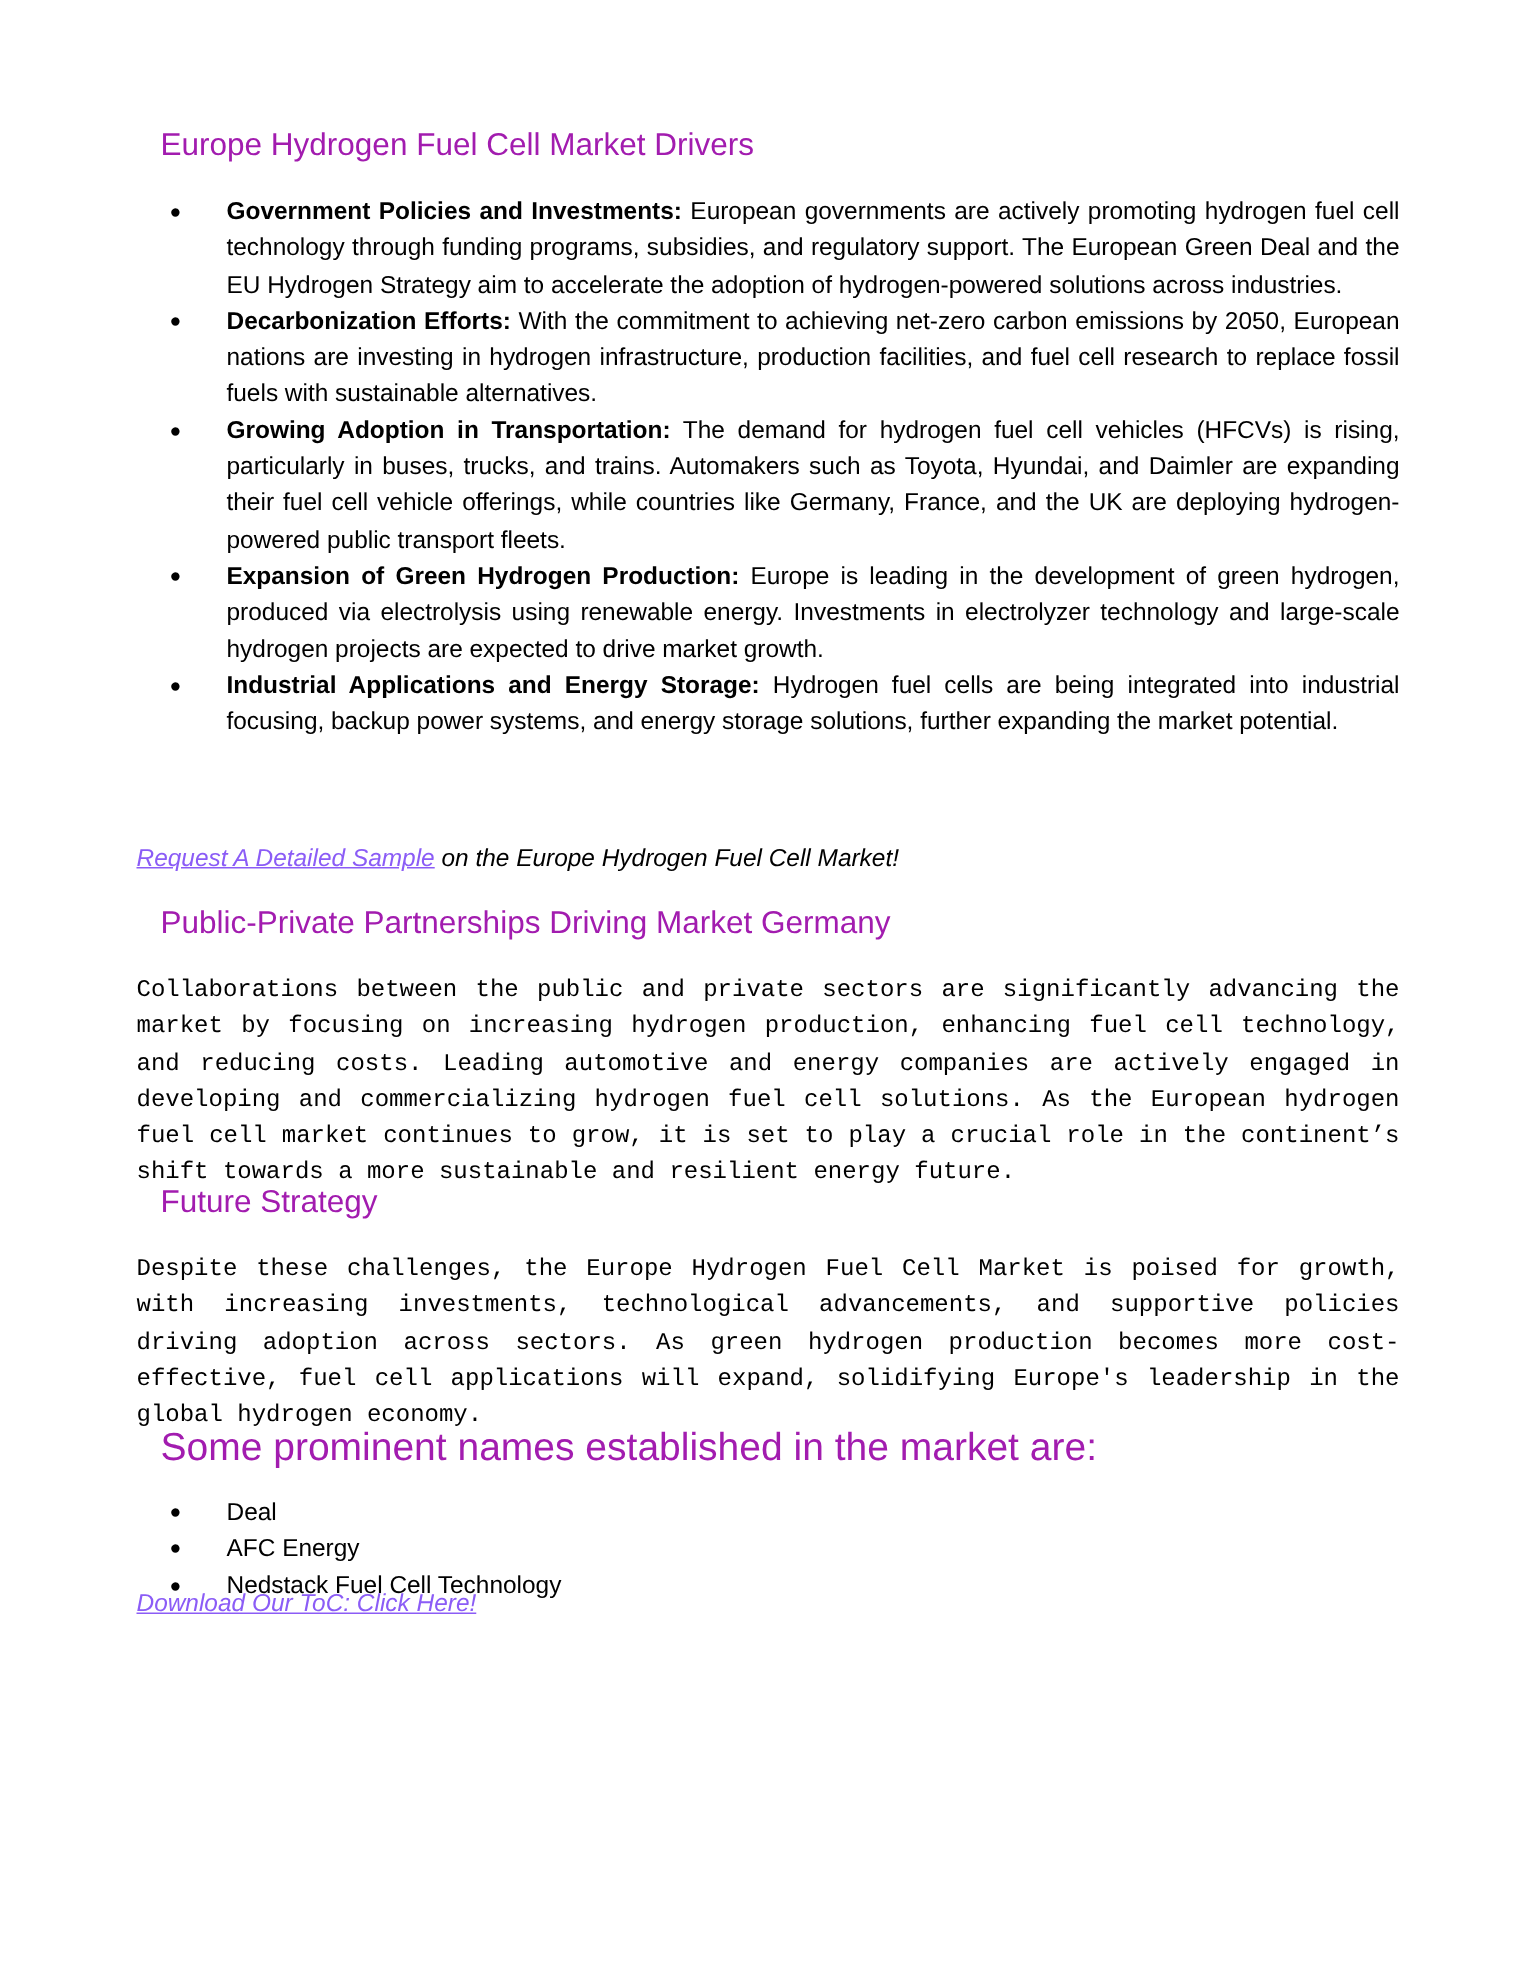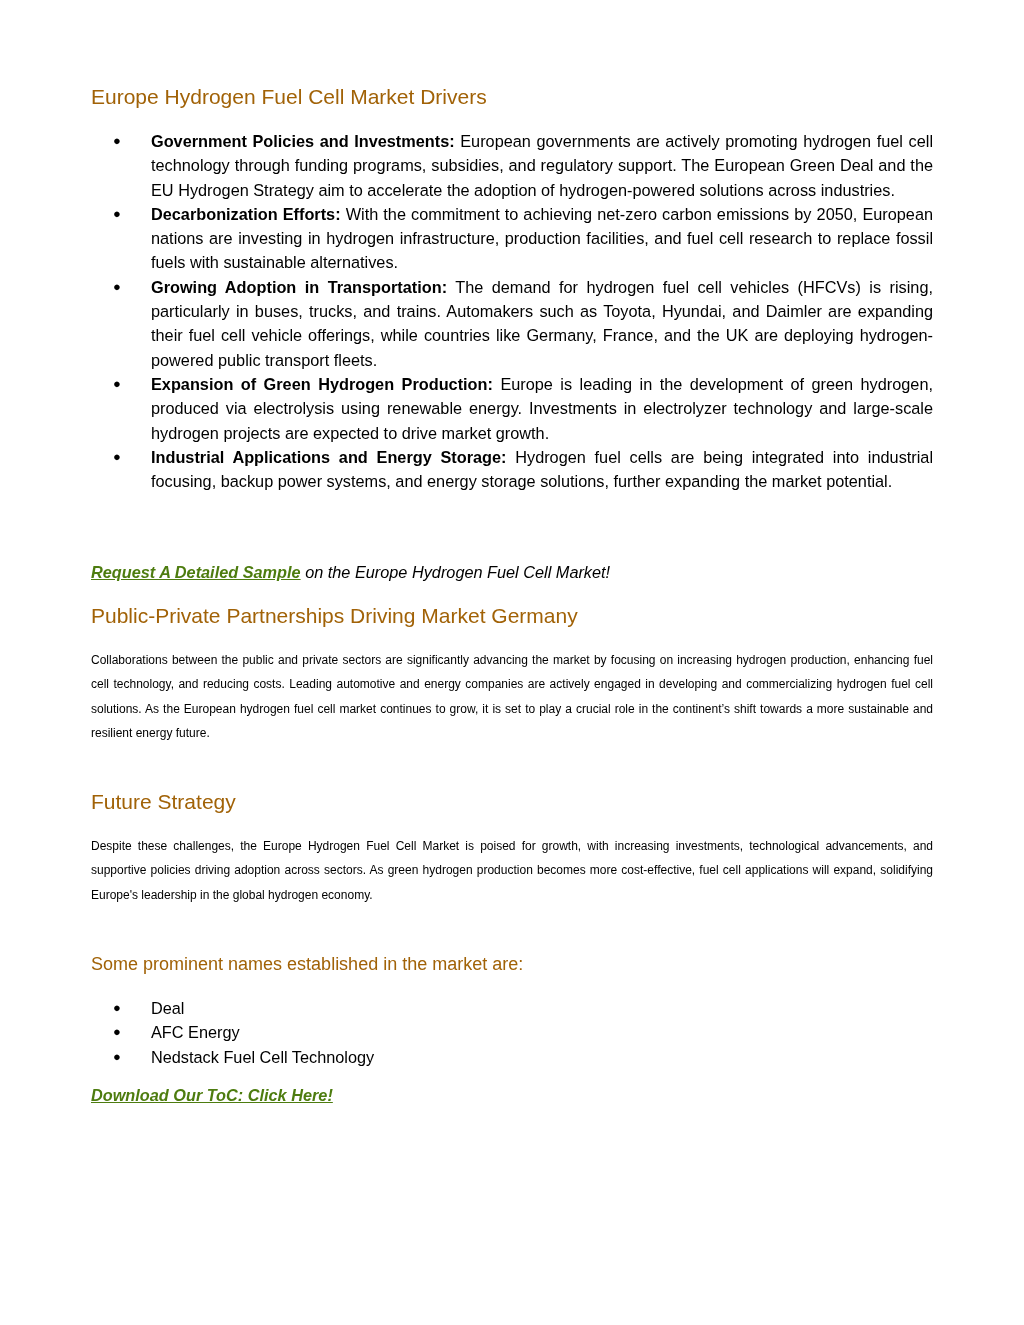--- a/index.html
+++ b/index.html
@@ -1,24 +1,24 @@
 <!DOCTYPE html>
 <html><head>
   <meta charset="utf-8">
   <style>
     html, body { margin: 0; padding: 0; background: #ffffff; }
     body { width: 1024px; height: 1325px; position: relative; overflow: hidden; }
     .page { position: absolute; left: 91px; top: 0; width: 842px; font-family: "Liberation Sans", sans-serif; color: #000; }
-    h2 { font-family: "Liberation Sans", sans-serif; font-weight: normal; color: #a16207; font-size: 21px; line-height: 26px; margin: 0; position: absolute; left: 0; white-space: nowrap; }
-    .body-text { font-size: 12px; line-height: 24.3px; text-align: justify; text-align-last: left; }
+    h2 { font-family: "Liberation Sans", sans-serif; font-weight: normal; color: #a21caf; font-size: 21px; line-height: 26px; margin: 0; position: absolute; left: 16px; white-space: nowrap; }
+    .body-text { font-size: 16px; line-height: 24.3px; text-align: justify; text-align-last: left; font-family: Liberation Mono, monospace; }
     ul.bullets { list-style: none; margin: 0; padding: 0; position: absolute; left: 0; width: 842px; }
     ul.bullets li { position: relative; padding-left: 60px; font-size: 16.3px; line-height: 24.3px; text-align: justify; }
     ul.bullets li .dot { position: absolute; left: 22px; top: 0; font-size: 13px; }
     ul.bullets li b { font-weight: bold; }
-    .link { color: #4d7c0f; font-weight: bold; font-style: italic; text-decoration: underline; cursor: pointer; }
+    .link { color: #8b5cf6; font-weight: normal; font-style: italic; text-decoration: underline; cursor: pointer; }
     .cta { position: absolute; left: 0; font-size: 16.3px; line-height: 24px; font-style: italic; white-space: nowrap; }
     .para { position: absolute; left: 0; width: 842px; }
     .simple-list li { text-align: left; }
   </style>
 </head>
 <body>
 
 <div class="page">
 
   <h2 style="top:84px;">Europe Hydrogen Fuel Cell Market Drivers</h2>
@@ -51,34 +51,34 @@
   </div>
 
   <h2 style="top:603px;">Public-Private Partnerships Driving Market Germany</h2>
 
   <div class="para body-text" style="top:648px;">Collaborations between the public and private sectors are significantly advancing the market by focusing on increasing hydrogen production, enhancing fuel cell technology, and reducing costs. Leading automotive and energy companies are actively engaged in developing and commercializing hydrogen fuel cell solutions. As the European hydrogen fuel cell market continues to grow, it is set to play a crucial role in the continent’s shift towards a more sustainable and resilient energy future.</div>
 
   <h2 style="top:789px;">Future Strategy</h2>
 
   <div class="para body-text" style="top:834px;">Despite these challenges, the Europe Hydrogen Fuel Cell Market is poised for growth, with increasing investments, technological advancements, and supportive policies driving adoption across sectors. As green hydrogen production becomes more cost-effective, fuel cell applications will expand, solidifying Europe's leadership in the global hydrogen economy.</div>
 
-  <h2 style="top:951px; font-size:18px;">Some prominent names established in the market are:</h2>
+  <h2 style="top:951px; font-size:26px;">Some prominent names established in the market are:</h2>
 
   <ul class="bullets simple-list" style="top:996px;">
     <li>
       <span class="dot">●</span>
       <span>Deal</span>
     </li>
     <li>
       <span class="dot">●</span>
       <span>AFC Energy</span>
     </li>
     <li>
       <span class="dot">●</span>
       <span>Nedstack Fuel Cell Technology</span>
     </li>
   </ul>
 
-  <div class="cta" style="top:1083px;">
+  <div class="cta" style="top:1057px;">
     <span class="link">Download Our ToC: Click Here!</span>
   </div>
 
 </div>
 
 </body></html>

